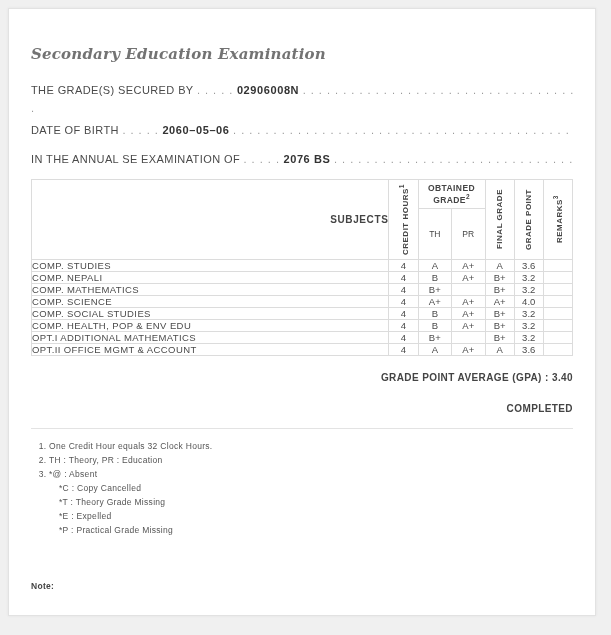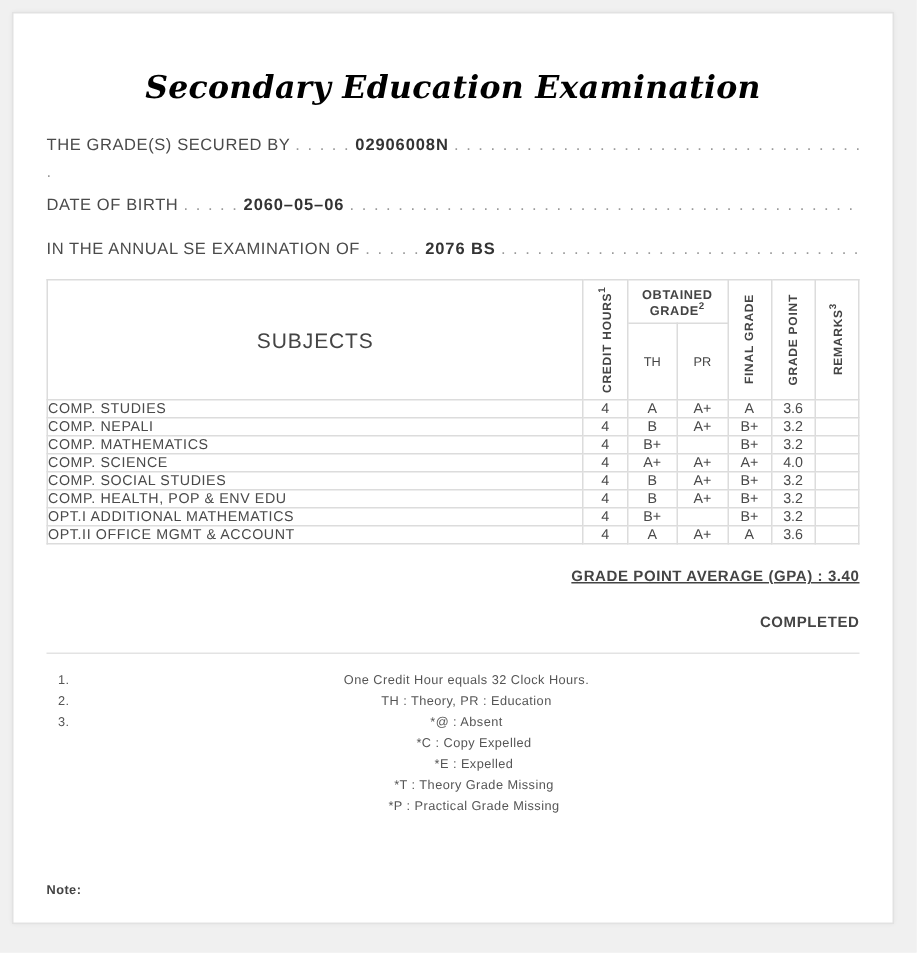--- a/index.html
+++ b/index.html
@@ -23,26 +23,26 @@
     background: #ffffff;
     border: 1px solid #e2e2e2;
     box-sizing: border-box;
     box-shadow: 0 0 3px rgba(0,0,0,0.06);
     overflow: hidden;
   }
   .inner {
     padding: 22px 22px 10px 22px;
   }
   .title {
-    text-align: center;
-    color: #000000;
+    text-align: left;
+    color: #737373;
     font-family: "DejaVu Serif", serif;
     font-weight: bold;
     font-style: italic;
-    font-size: 21px;
+    font-size: 15px;
     letter-spacing: 0.2px;
     margin: 14px 0 10px 0;
   }
   .subtitle {
     text-align: center;
     color: #27a3cf;
     font-weight: bold;
     font-size: 12.5px;
     letter-spacing: 0.5px;
     margin-bottom: 18px;
@@ -76,27 +76,27 @@
     width: 100%;
     border-collapse: collapse;
     margin-top: 14px;
     font-size: 9.5px;
   }
   table.grades th, table.grades td {
     border: 1px solid #dcdcdc;
     padding: 0;
   }
   .th-subjects {
-    text-align: center;
+    text-align: right;
     padding: 6px 8px;
-    font-size: 14px;
+    font-size: 10px;
     letter-spacing: 0.6px;
     color: #444;
     vertical-align: middle;
-    font-weight: normal;
+    font-weight: bold;
     width: 330px;
   }
   .vert {
     writing-mode: vertical-rl;
     transform: rotate(180deg);
     white-space: nowrap;
     font-size: 8px;
     letter-spacing: 0.5px;
     color: #444;
     font-weight: bold;
@@ -142,21 +142,20 @@
   }
   sup { font-size: 6.5px; }
 
   .gpa-row {
     text-align: right;
     font-size: 10px;
     font-weight: bold;
     color: #444;
     letter-spacing: 0.4px;
     margin-top: 16px;
-    text-decoration: underline;
   }
   .completed-row {
     text-align: right;
     font-size: 10px;
     font-weight: bold;
     color: #444;
     letter-spacing: 0.4px;
     margin-top: 20px;
   }
   hr.sep {
@@ -165,21 +164,21 @@
     margin: 14px 0 10px 0;
   }
   ol.notes {
     margin: 0 0 0 18px;
     padding: 0;
     font-size: 8.5px;
     color: #555;
     line-height: 1.65;
     letter-spacing: 0.3px;
   }
-  ol.notes li { margin: 0; text-align: center; }
+  ol.notes li { margin: 0; }
   .sublist {
     list-style: none;
     margin: 0;
     padding: 0 0 0 10px;
     font-size: 8.5px;
     color: #555;
     line-height: 1.65;
   }
   .note-block {
     margin-top: 42px;
@@ -335,23 +334,23 @@
     <div class="completed-row">COMPLETED</div>
 
     <hr class="sep">
 
     <ol class="notes">
       <li>One Credit Hour equals 32 Clock Hours.</li>
       <li>TH : Theory, PR : Education</li>
       <li>
         <span>*@ : Absent</span>
         <ul class="sublist">
-          <li>*C : Copy Expelled</li>
+          <li>*C : Copy Cancelled</li>
+          <li>*T : Theory Grade Missing</li>
           <li>*E : Expelled</li>
-          <li>*T : Theory Grade Missing</li>
           <li>*P : Practical Grade Missing</li>
         </ul>
       </li>
     </ol>
 
     <div class="note-block">
       <div class="note-title">Note:</div>
 
     </div>
 

